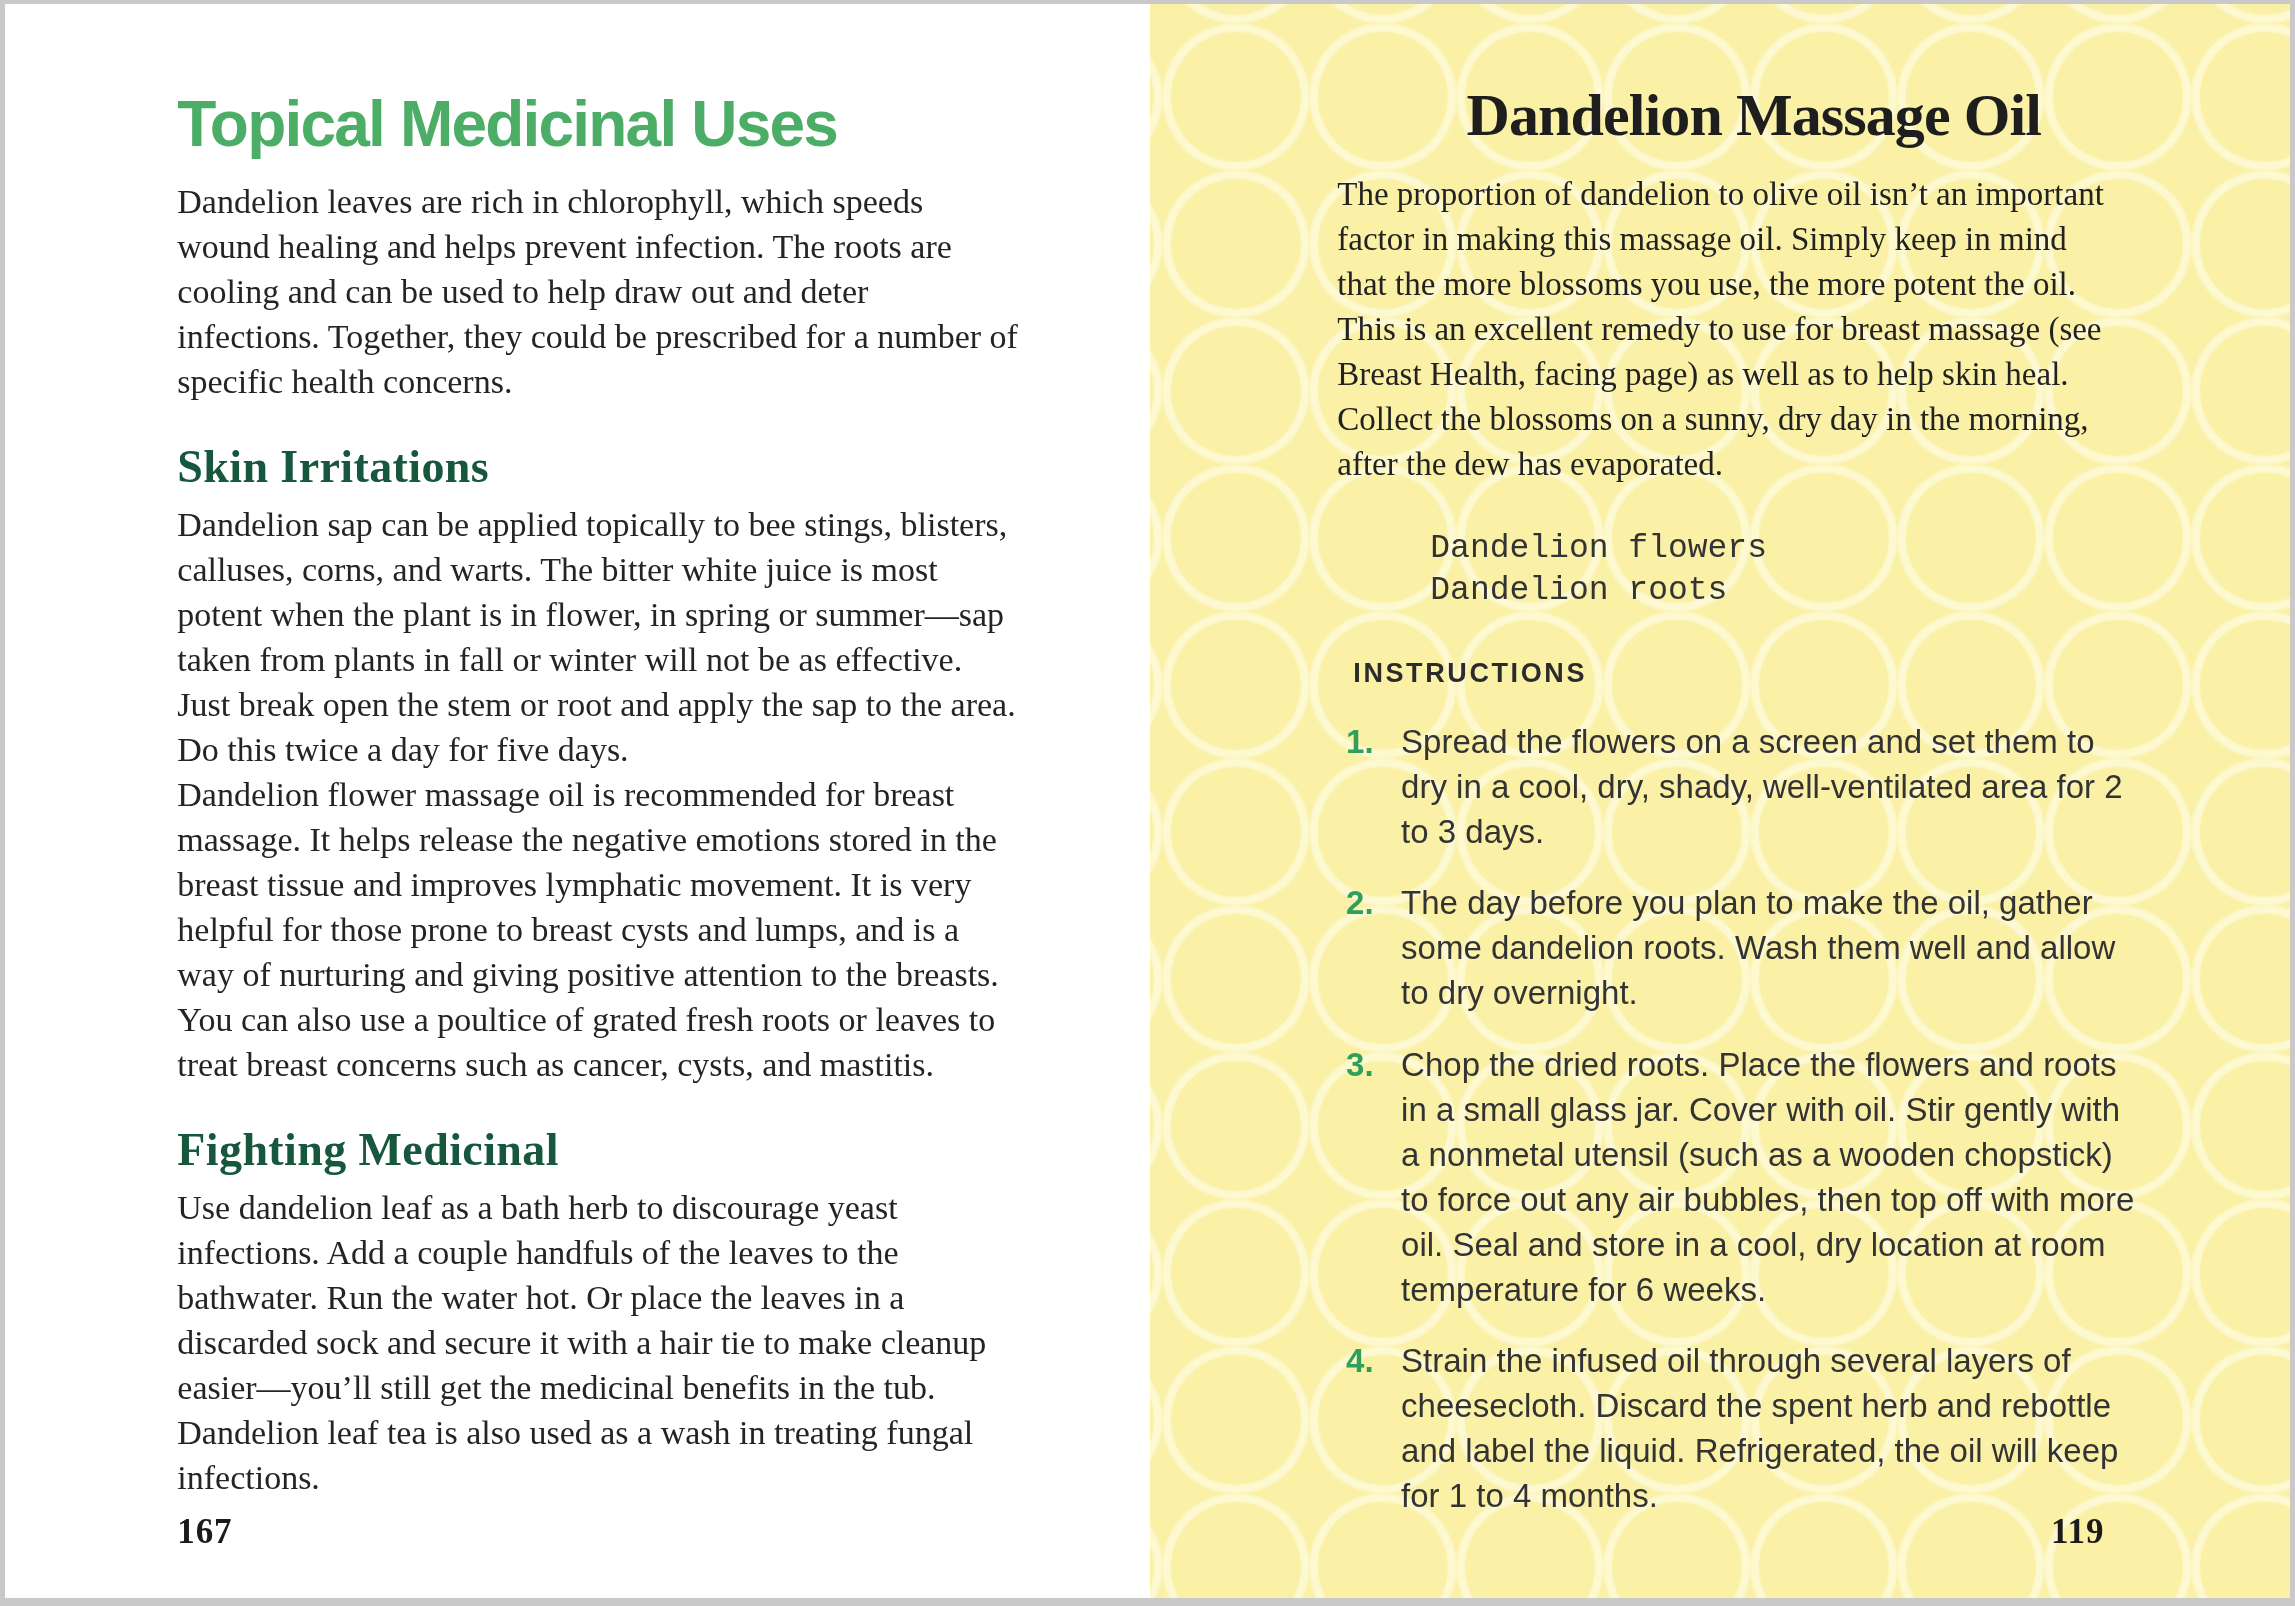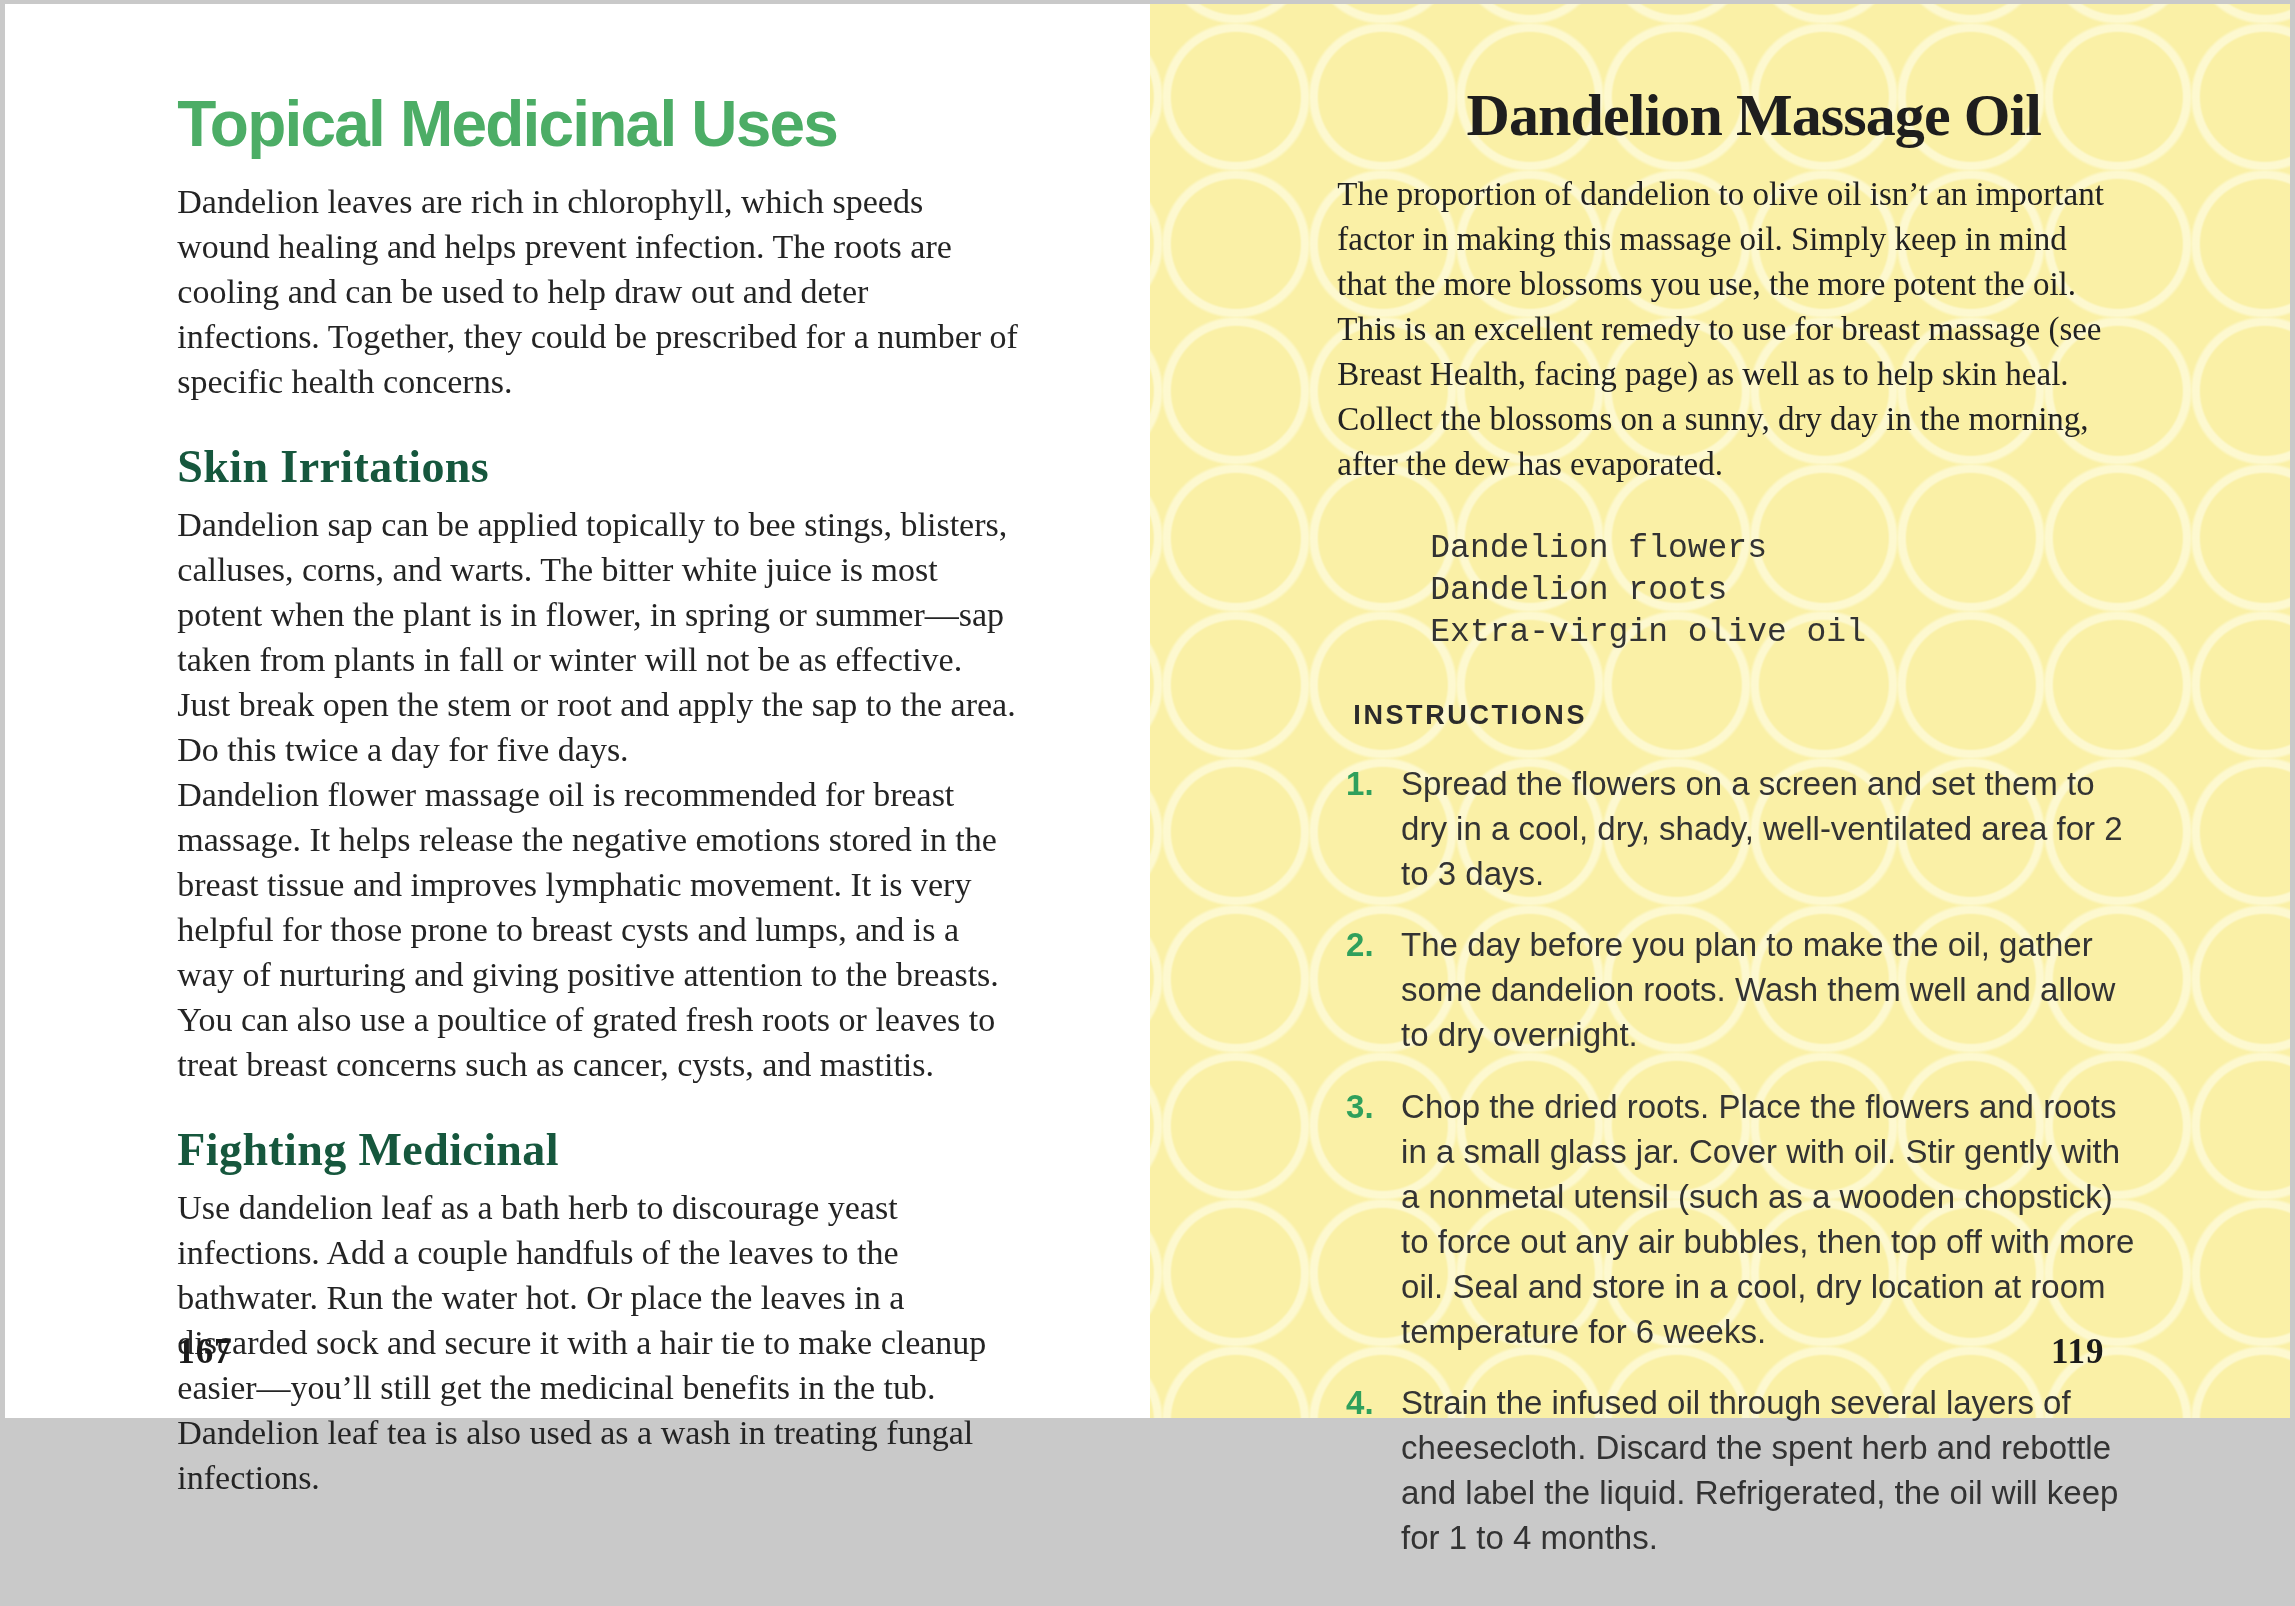--- a/index.html
+++ b/index.html
@@ -9,21 +9,21 @@
     height: 1607px;
     background: #c9c9c9;
     overflow: hidden;
     font-family: "Liberation Serif", serif;
   }
   .spread {
     position: absolute;
     left: 5.3px;
     top: 4.4px;
     width: 2285px;
-    height: 1414px;
+    height: 1594px;
     display: flex;
     align-items: center;
   }
   .page {
     position: relative;
     height: 100%;
     box-sizing: border-box;
   }
   .page-left {
     width: 1145px;
@@ -161,21 +161,20 @@
     <div class="pagenum pagenum-left">167</div>
   </section>
 
   <section class="page page-right">
     <h1 class="right-title">Dandelion Massage Oil</h1>
     <p class="right-intro">The proportion of dandelion to olive oil isn’t an important factor in making this massage oil. Simply keep in mind that the more blossoms you use, the more potent the oil. This is an excellent remedy to use for breast massage (see Breast Health, facing page) as well as to help skin heal. Collect the blossoms on a sunny, dry day in the morning, after the dew has evaporated.</p>
 
     <ul class="ingredients">
       <li>Dandelion flowers</li>
       <li>Dandelion roots</li>
-      <li>Extra-virgin olive oil</li>
     </ul>
 
     <div class="instructions-label">INSTRUCTIONS</div>
 
     <ol class="steps">
       <li>
         <span class="step-num">1.</span>
         <span class="step-text">Spread the flowers on a screen and set them to dry in a cool, dry, shady, well-ventilated area for 2 to 3 days.</span>
       </li>
       <li>

